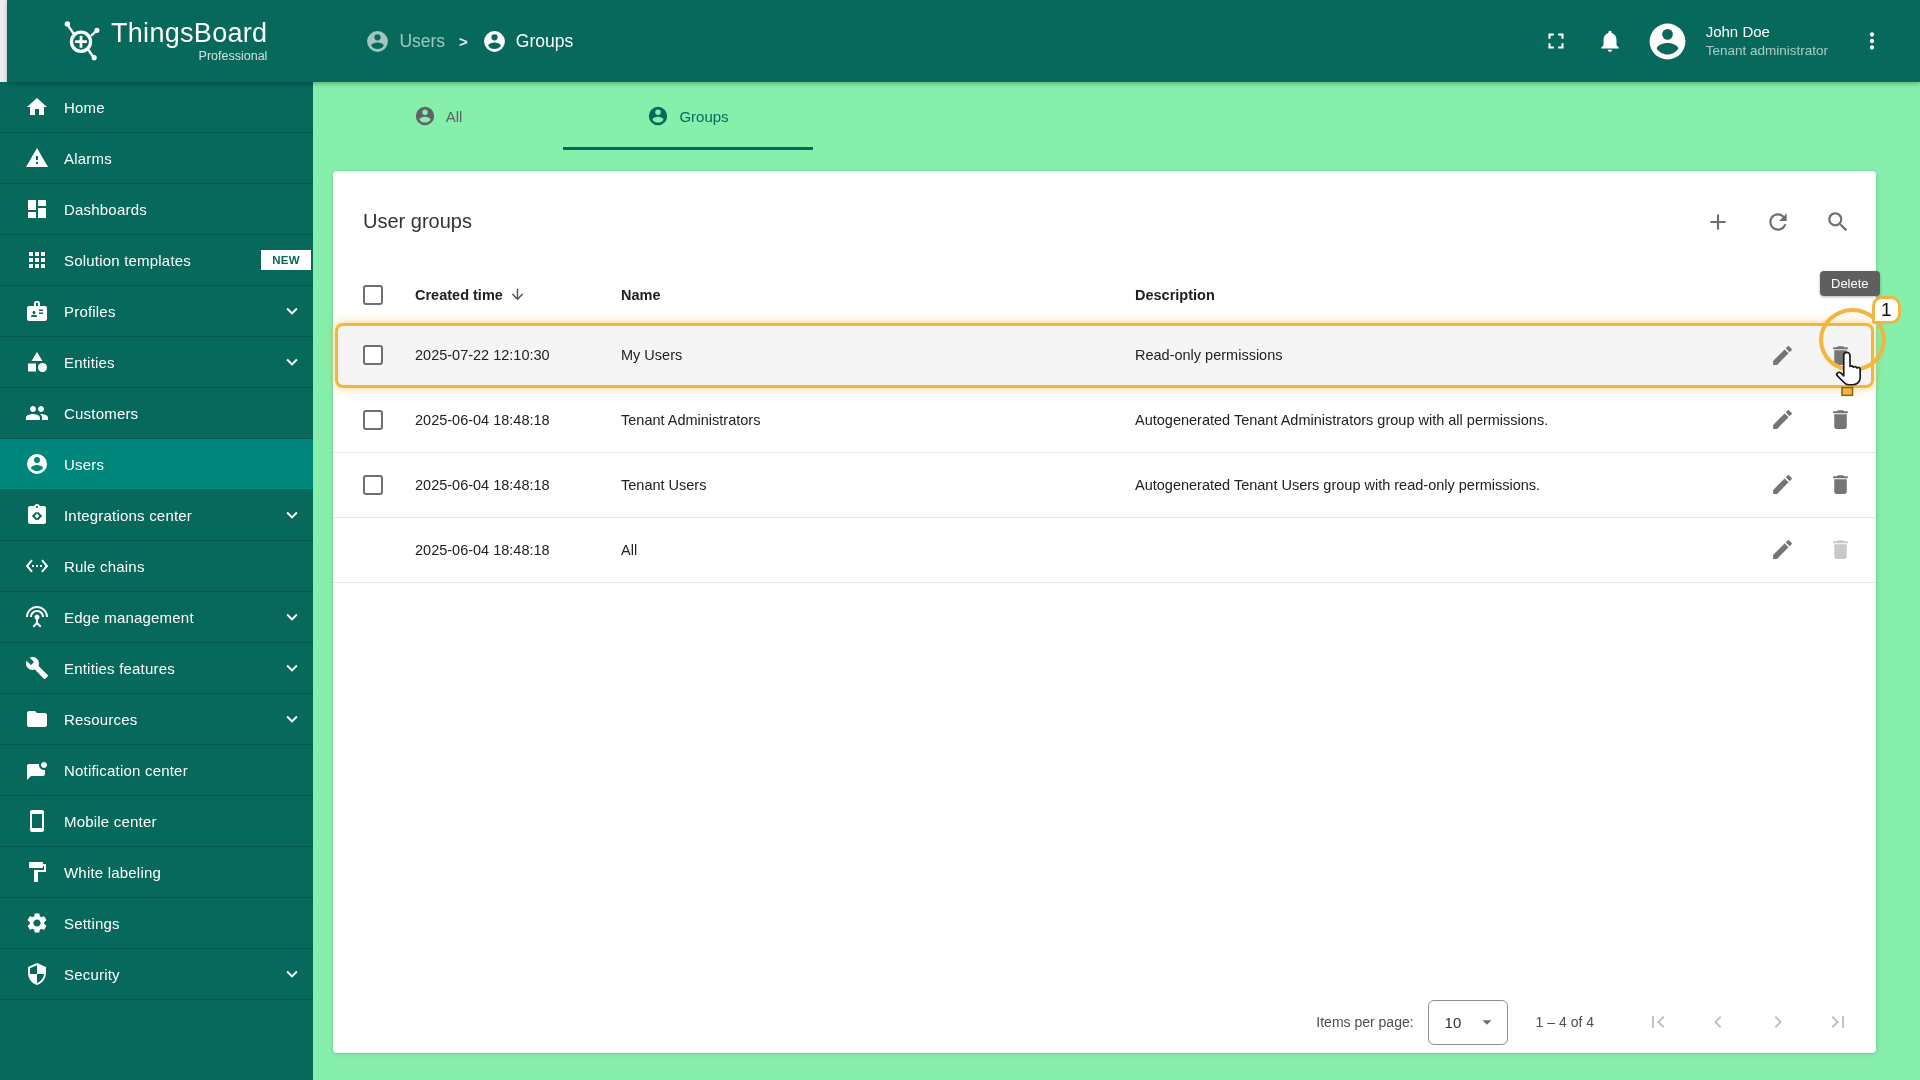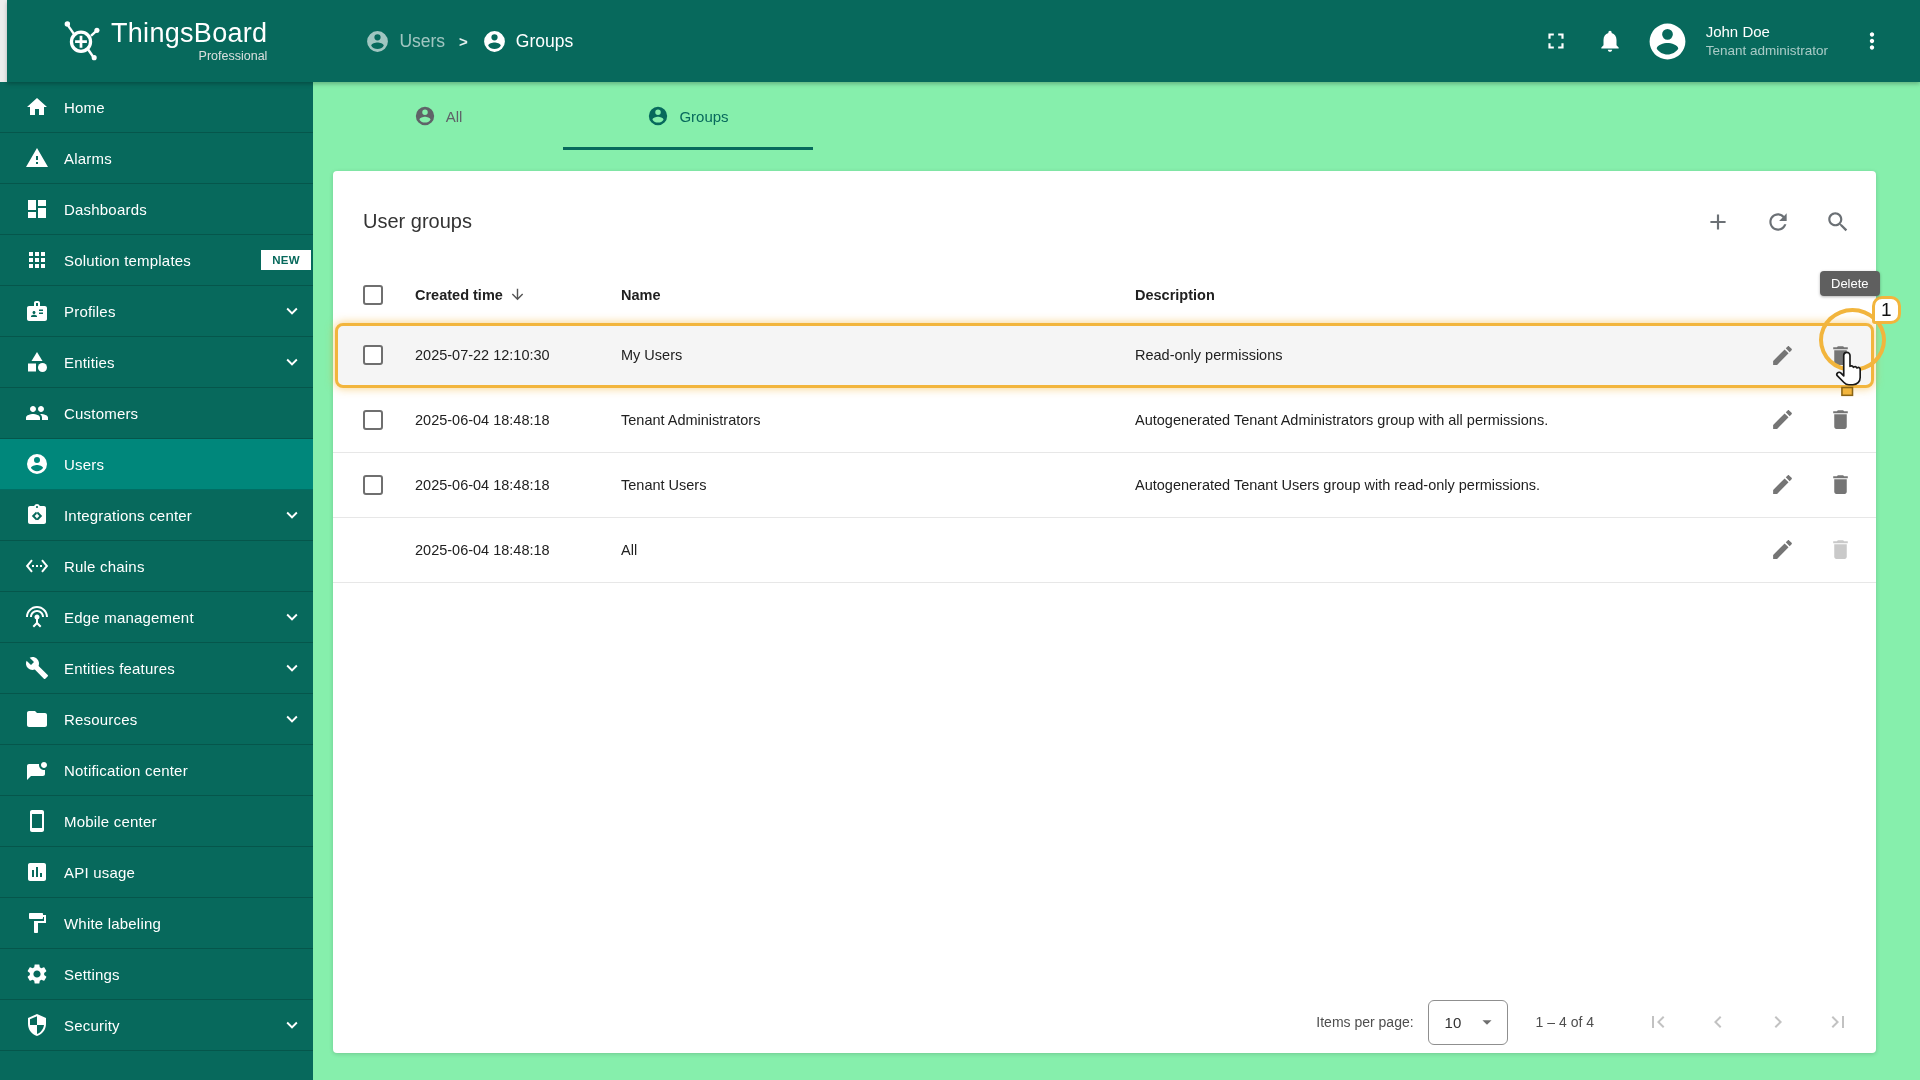--- a/index.html
+++ b/index.html
@@ -301,27 +301,20 @@
             <path d="M22 7c0 1.66-1.34 3-3 3s-3-1.34-3-3 1.34-3 3-3 3 1.34 3 3zm-2 4.9c-.32.07-.66.1-1 .1-2.76 0-5-2.24-5-5 0-.34.03-.68.1-1H4c-1.1 0-2 .9-2 2v14l4-4h12c1.1 0 2-.9 2-2v-4.1z"></path>
           </svg></span>
       <span class="side-label">Notification center</span>
 
     </div>
       <div class="side-item">
       <span class="side-icon"><svg viewBox="0 0 24 24" fill="currentColor">
             <path d="M17 1.01 7 1c-1.1 0-2 .9-2 2v18c0 1.1.9 2 2 2h10c1.1 0 2-.9 2-2V3c0-1.1-.9-1.99-2-1.99zM17 19H7V5h10v14z"></path>
           </svg></span>
       <span class="side-label">Mobile center</span>
-
-    </div>
-      <div class="side-item">
-      <span class="side-icon"><svg viewBox="0 0 24 24" fill="currentColor">
-            <path d="M19 3H5c-1.1 0-2 .9-2 2v14c0 1.1.9 2 2 2h14c1.1 0 2-.9 2-2V5c0-1.1-.9-2-2-2zM9 17H7v-7h2v7zm4 0h-2V7h2v10zm4 0h-2v-4h2v4z"></path>
-          </svg></span>
-      <span class="side-label">API usage</span>
 
     </div>
       <div class="side-item">
       <span class="side-icon"><svg viewBox="0 0 24 24" fill="currentColor">
             <path d="M18 4V3c0-.55-.45-1-1-1H5c-.55 0-1 .45-1 1v4c0 .55.45 1 1 1h12c.55 0 1-.45 1-1V6h1v4H9v11c0 .55.45 1 1 1h2c.55 0 1-.45 1-1v-9h8V4h-3z"></path>
           </svg></span>
       <span class="side-label">White labeling</span>
 
     </div>
       <div class="side-item">

